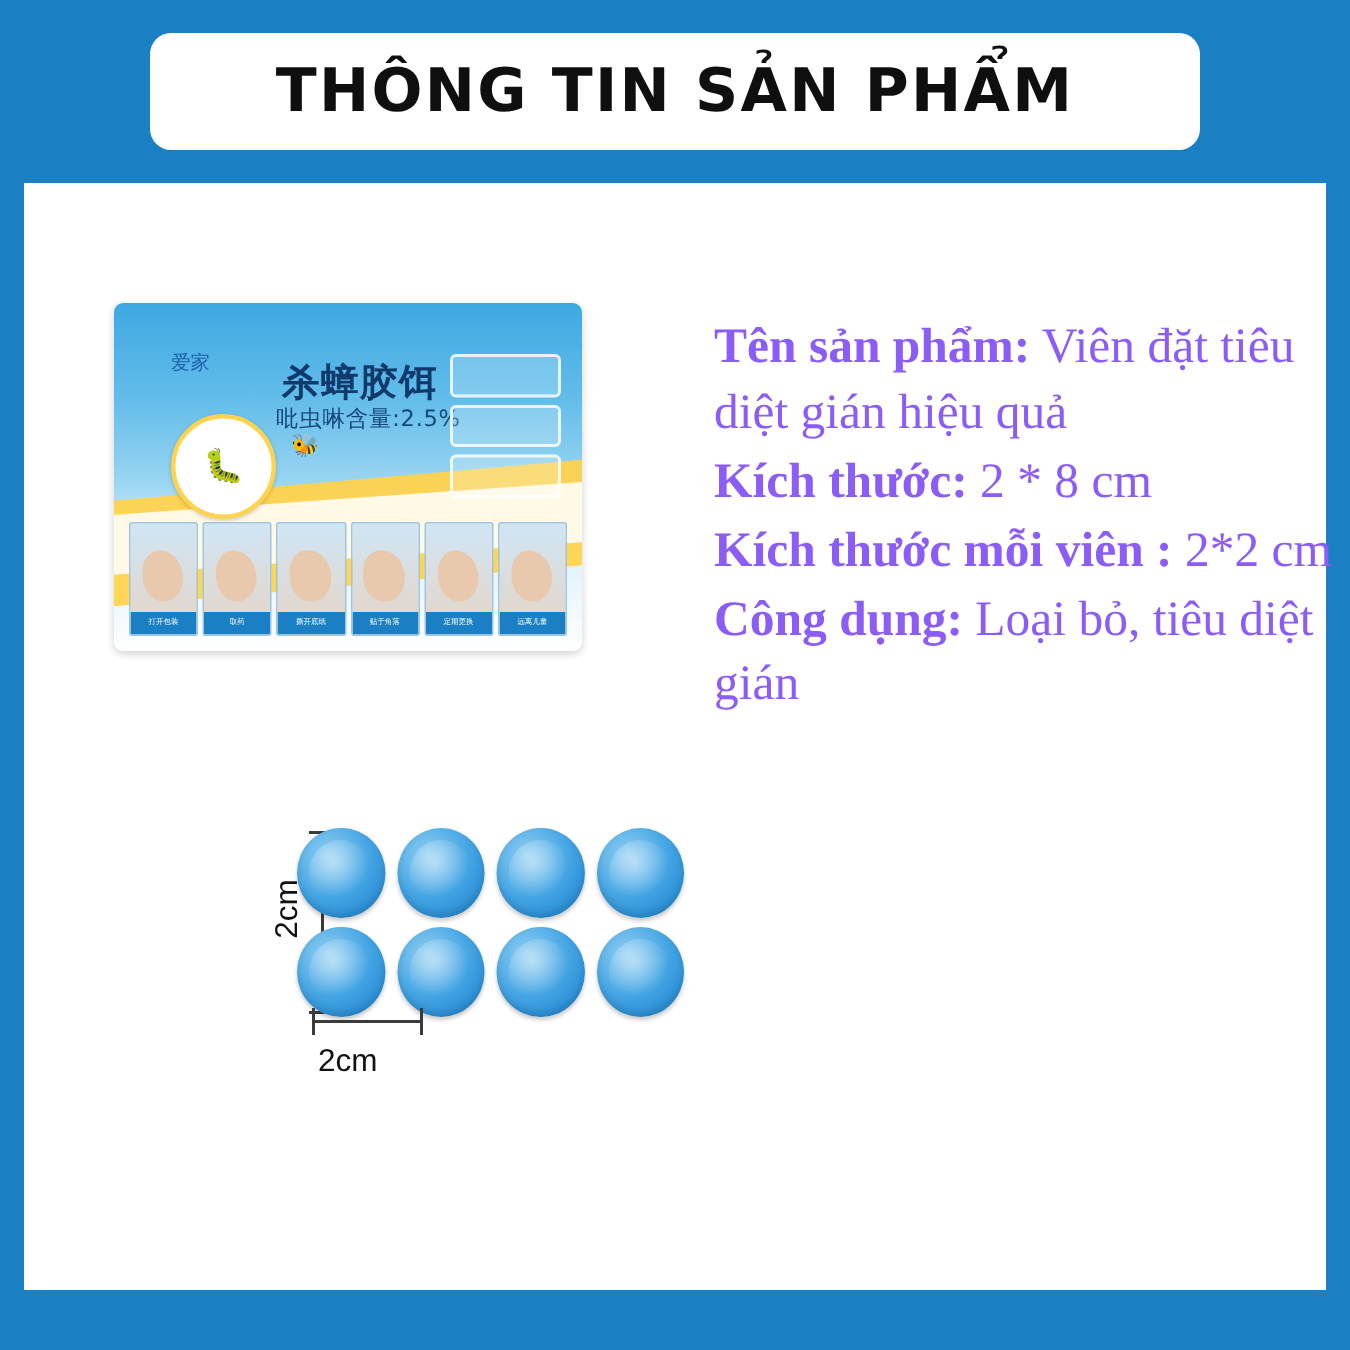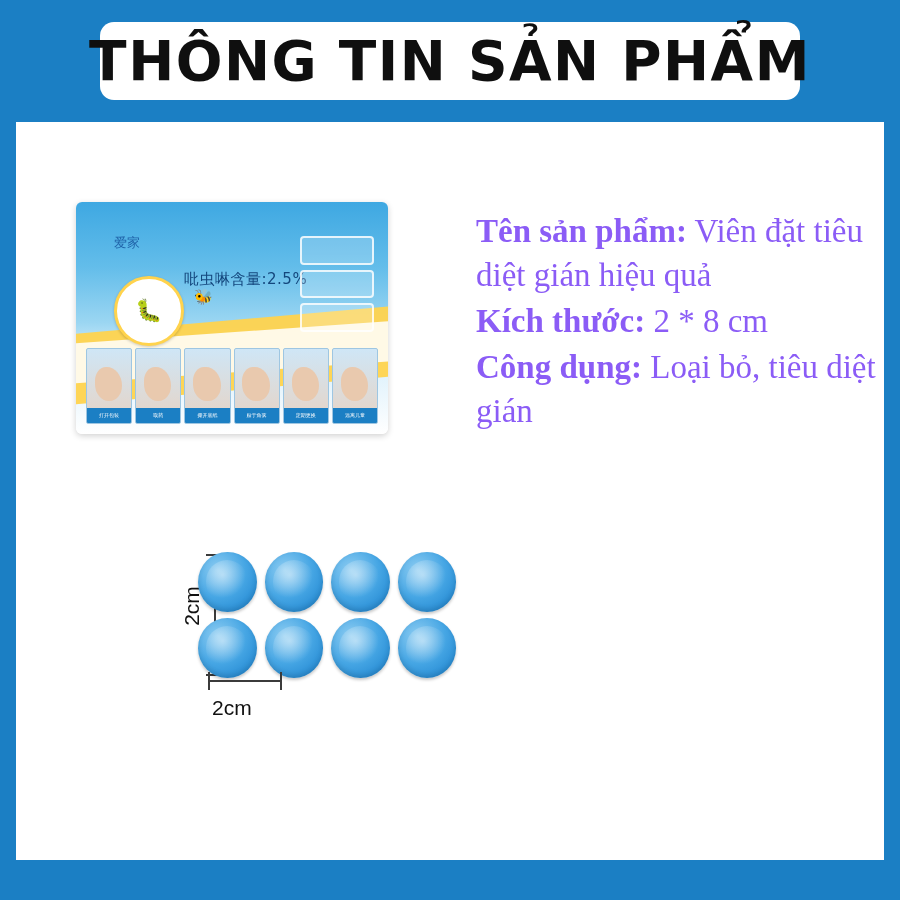--- a/index.html
+++ b/index.html
@@ -44,21 +44,21 @@
     height: 78px;
     background: #ffffff;
     border-radius: 14px;
     display: flex;
     align-items: center;
     justify-content: center;
   }
   .header-title {
     font-family: "DejaVu Sans", sans-serif;
     font-weight: bold;
-    font-size: 55px;
+    font-size: 40px;
     letter-spacing: 1.5px;
     color: #0f0f0f;
     white-space: nowrap;
   }
 
   
   .footer-band {
     position: absolute;
     left: 0;
     bottom: 0;
@@ -384,20 +384,21 @@
 
   <div class="photo-col">
 
     <div class="box-img">
       <div class="box-face">
         <div class="box-swoosh"></div>
         <div class="box-swoosh2"></div>
 
         <div class="box-brand">爱家</div>
 
+        <div class="box-cn-title">杀蟑胶饵</div>
 
         <div class="box-cn-sub">吡虫啉含量:2.5%</div>
 
         <div class="box-badge">
           <span>🐛</span>
         </div>
 
         <div class="box-roach">🐝</div>
 
         <div class="box-sideart">
@@ -462,20 +463,24 @@
   <div class="specs">
     <div class="spec-row">
       <span class="spec-label">Tên sản phẩm:</span>
       <span class="spec-value">Viên đặt tiêu diệt gián hiệu quả</span>
     </div>
     <div class="spec-row">
       <span class="spec-label">Kích thước:</span>
       <span class="spec-value">2 * 8 cm</span>
     </div>
     <div class="spec-row">
+      <span class="spec-label">Kích thước mỗi viên :</span>
+      <span class="spec-value">2*2 cm</span>
+    </div>
+    <div class="spec-row">
       <span class="spec-label">Công dụng:</span>
       <span class="spec-value">Loại bỏ, tiêu diệt gián</span>
     </div>
   </div>
 
 </div>
 
 <div class="footer-band">
   <div class="footer-inner"></div>
 </div>

